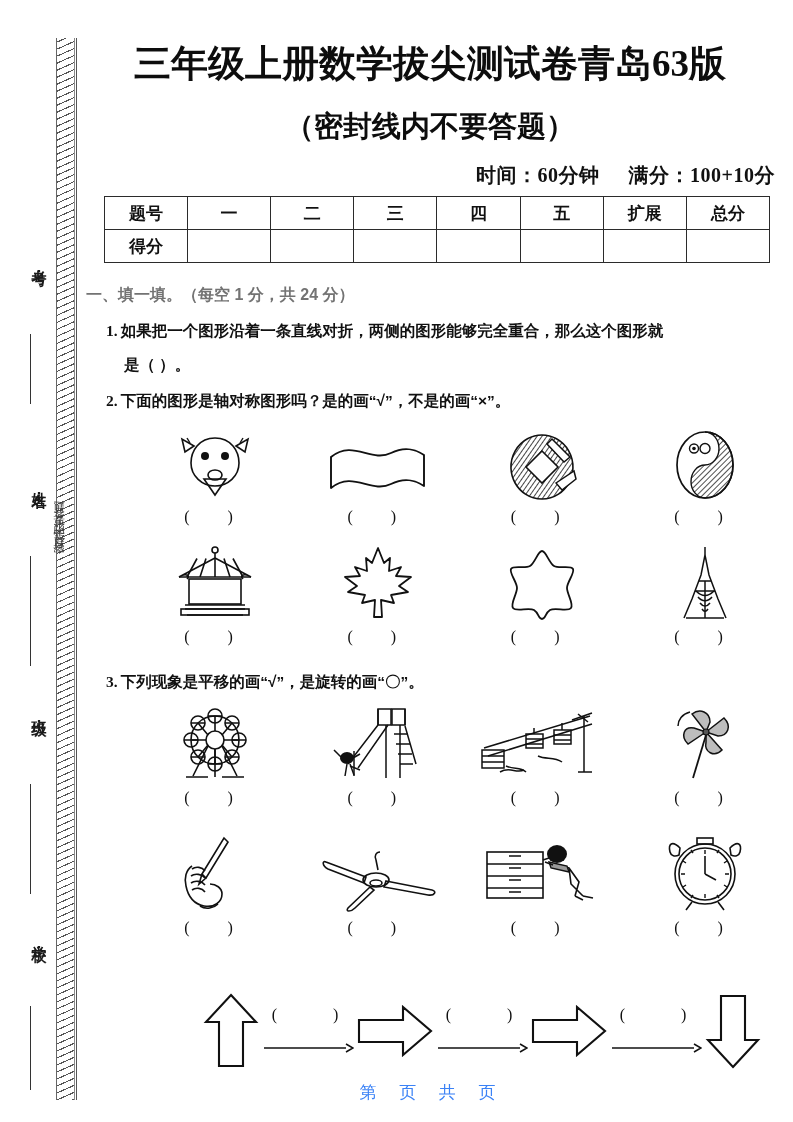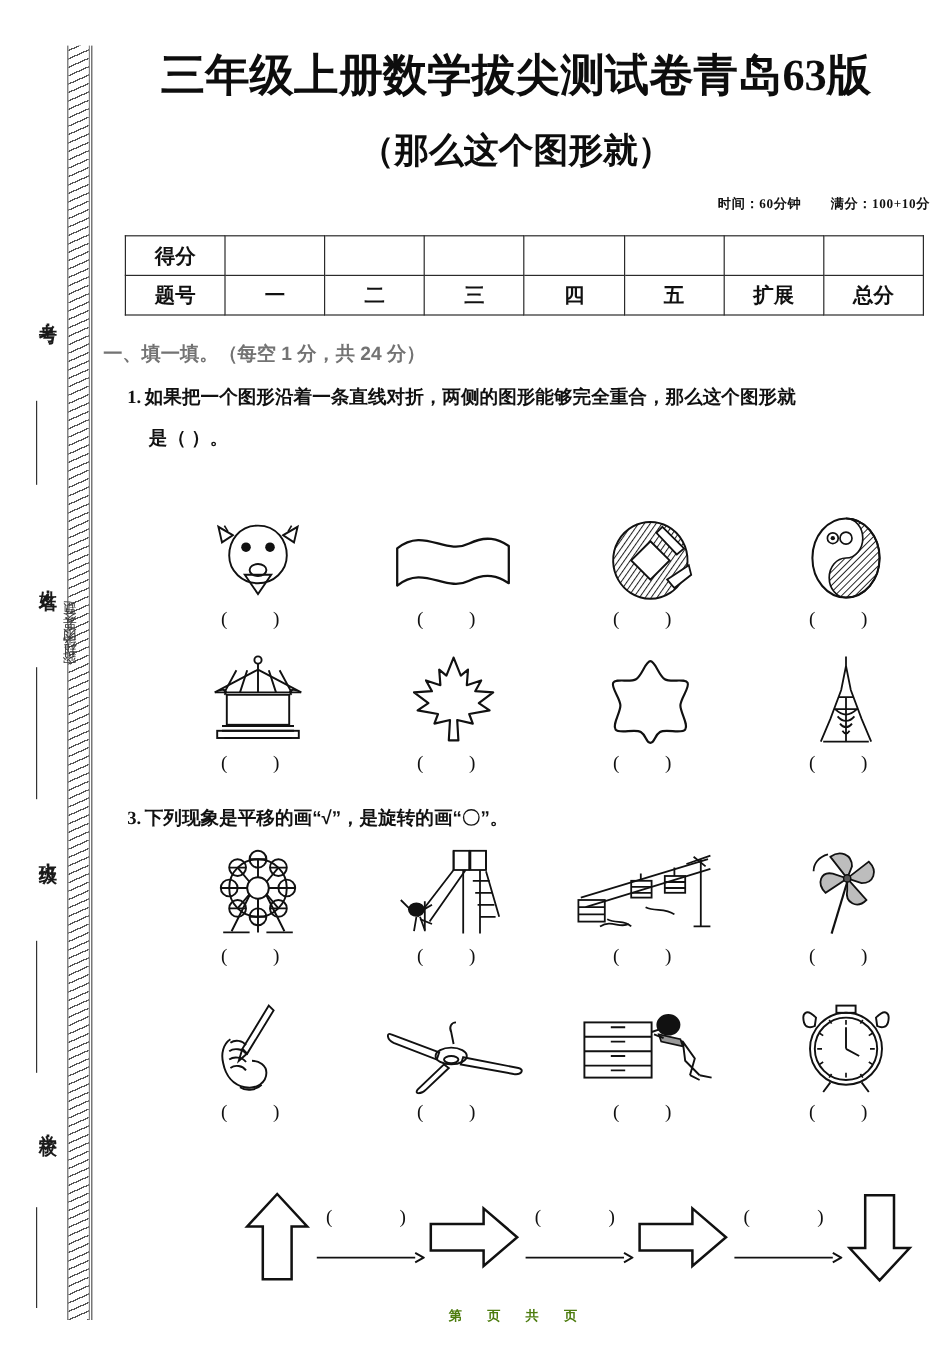--- a/index.html
+++ b/index.html
@@ -84,21 +84,21 @@
     margin:0;
     position:absolute;top:110px;left:-2px;width:700px;
     text-align:center;
     font-weight:700;
     font-size:29px;
     line-height:1.15;
     color:#0d0d0d;
   }
   .meta-line{
     position:absolute;top:162px;right:18px;
-    font-size:11px;
+    font-size:20px;
     font-weight:600;
     letter-spacing:0.5px;
     color:#111;
     white-space:nowrap;
   }
   .meta-line .gap{display:inline-block;width:18px;}
 
   
   table.score-table{
     position:absolute;top:196px;left:22px;
@@ -172,25 +172,25 @@
   .seq-paren{
     position:absolute;top:-2px;left:0;width:96px;text-align:center;
     font-size:16px;letter-spacing:26px;padding-left:10px;
     font-family:"Liberation Serif",serif;color:#111;
   }
   .seq-line{width:92px;height:12px;}
 
   .page-footer{
     position:absolute;bottom:18px;left:0;width:700px;
     text-align:center;
-    font-size:11px;
-    font-weight:700;
+    font-size:17px;
+    font-weight:400;
     font-family:"Liberation Sans","DejaVu Sans",sans-serif;
     letter-spacing:9px;
-    color:#4d7c0f;
+    color:#3b82f6;
   }
   svg{display:block;}
 </style>
 </head>
 <body>
 
 <div id="seal-strip">
   <div class="seal-hatch"></div>
   <div class="seal-rule"></div>
 
@@ -213,60 +213,63 @@
 
   <div class="seal-field" style="top:934px;">
     <span>学校：</span>
   </div>
   <div class="seal-underline" style="top:1006px;height:84px;"></div>
 </div>
 
 <div id="sheet">
 
   <h1 class="paper-title">三年级上册数学拔尖测试卷青岛63版</h1>
-  <h2 class="paper-sub">（那么这个图形就）</h2>
+  <h2 class="paper-sub">（密封线内不要答题）</h2>
 
   <div class="meta-line">
     <span>时间：60分钟</span>
     <span class="gap"></span>
     <span>满分：100+10分</span>
   </div>
 
   <table class="score-table">
     <tbody>
         <tr>
+      <td class="lead">题号</td>
+      <td>一</td>
+      <td>二</td>
+      <td>三</td>
+      <td>四</td>
+      <td>五</td>
+      <td>扩展</td>
+      <td>总分</td>
+    </tr>
+    <tr>
       <td class="lead">得分</td>
       <td></td>
       <td></td>
       <td></td>
       <td></td>
       <td></td>
       <td></td>
       <td></td>
     </tr>
-    <tr>
-      <td class="lead">题号</td>
-      <td>一</td>
-      <td>二</td>
-      <td>三</td>
-      <td>四</td>
-      <td>五</td>
-      <td>扩展</td>
-      <td>总分</td>
-    </tr>
   </tbody>
     </table>
 
   <div class="section-head" style="top:285px;left:4px;">一、填一填。（每空 1 分，共 24 分）</div>
 
   <div class="q-line" style="top:321px;left:24px;">
     <span class="q-num">1.</span><span>如果把一个图形沿着一条直线对折，两侧的图形能够完全重合，那么这个图形就</span>
   </div>
   <div class="q-line" style="top:355px;left:42px;">是（          ）。</div>
 
+  <div class="q-line" style="top:391px;left:24px;">
+    <span class="q-num">2.</span><span>下面的图形是轴对称图形吗？是的画“√”，不是的画“×”。</span>
+  </div>
 
   <div class="fig-row" style="top:425px;">
     <div class="fig-cell">
       <div class="fig-art">
         <svg width="86" height="72" viewBox="0 0 86 72">
           <g fill="none" stroke="#111" stroke-width="1.6">
             <path d="M43 9 C27 9 19 22 19 34 C19 47 30 57 43 57 C56 57 67 47 67 34 C67 22 59 9 43 9 Z"></path>
             <path d="M22 17 L10 10 L13 23 Z"></path>
             <path d="M64 17 L76 10 L73 23 Z"></path>
             <path d="M43 50 L32 50 L43 66 L54 50 Z"></path>

